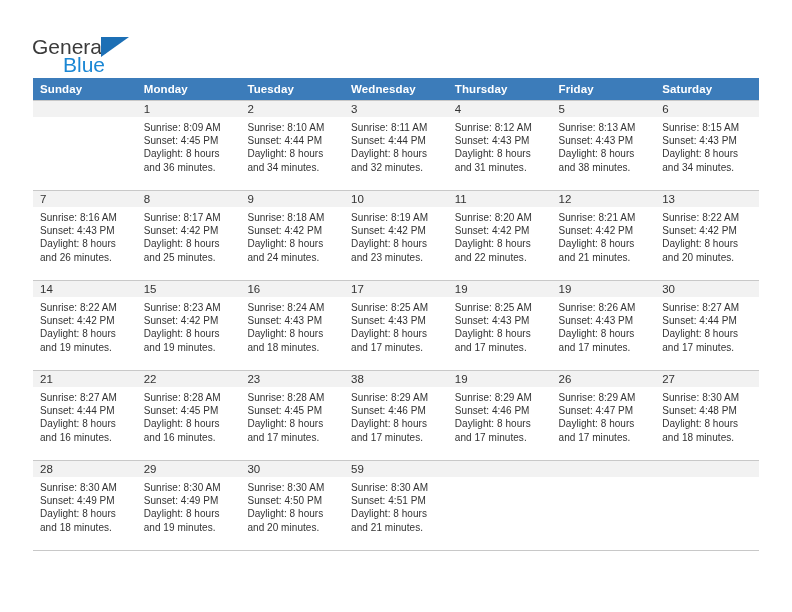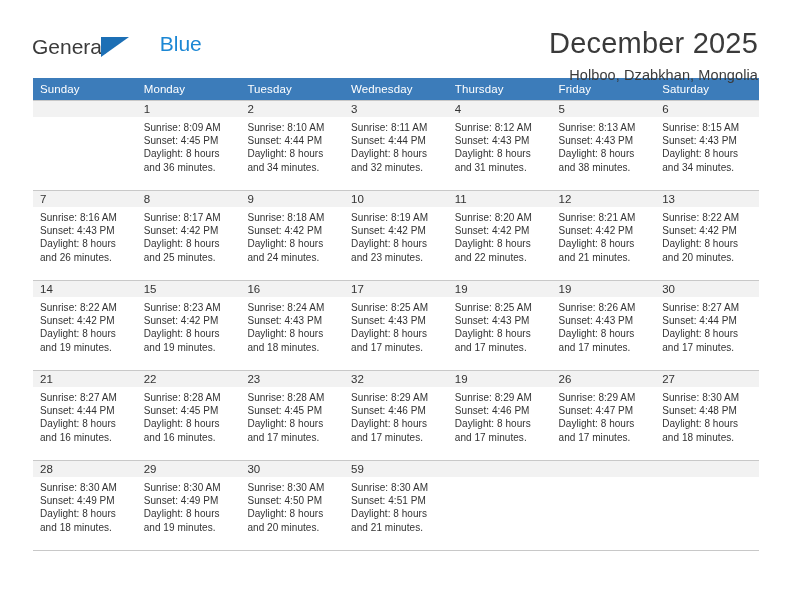--- a/index.html
+++ b/index.html
@@ -23,21 +23,21 @@
   .header {
     display: flex;
     align-items: flex-start;
     justify-content: space-between;
     padding: 28px 34px 0 32px;
     height: 78px;
   }
 
   .brand {
     display: flex;
-    flex-direction: row;
+    flex-direction: column;
     align-items: flex-start;
     line-height: 1;
     padding-top: 8px;
   }
   .brand-row1 {
     display: flex;
     align-items: flex-start;
   }
   .brand-general {
     font-size: 21px;
@@ -84,21 +84,21 @@
   }
   table.calendar {
     width: 726px;
     border-collapse: collapse;
     table-layout: fixed;
   }
   table.calendar th {
     background: #3c7cba;
     color: #ffffff;
     font-size: 11.5px;
-    font-weight: normal;
+    font-weight: bold;
     text-align: left;
     padding: 5px 0 5px 7px;
     height: 22px;
     letter-spacing: 0.1px;
   }
   table.calendar td {
     vertical-align: top;
     padding: 0;
     width: 103.7px;
     height: 90px;
@@ -142,24 +142,20 @@
   <div class="header">
 
     <div class="brand">
       <div class="brand-row1">
         <span class="brand-general">General</span>
         <span class="brand-triangle"></span>
       </div>
       <span class="brand-blue">Blue</span>
     </div>
 
-    <div class="title-block">
-      <div class="cal-title">December 2025</div>
-      <div class="cal-subtitle">Holboo, Dzabkhan, Mongolia</div>
-    </div>
 
   </div>
 
   <div class="cal-wrap">
     <table class="calendar">
       <thead>
         <tr id="weekday-head-row">
             <th>Sunday</th>
             <th>Monday</th>
             <th>Tuesday</th>
@@ -382,21 +378,21 @@
             <td>
               <div class="daynum-band">23</div>
               <div class="cell-body">
                 <div>Sunrise: 8:28 AM</div>
                 <div>Sunset: 4:45 PM</div>
                 <div>Daylight: 8 hours</div>
                 <div>and 17 minutes.</div>
               </div>
             </td>
             <td>
-              <div class="daynum-band">32</div>
+              <div class="daynum-band">38</div>
               <div class="cell-body">
                 <div>Sunrise: 8:29 AM</div>
                 <div>Sunset: 4:46 PM</div>
                 <div>Daylight: 8 hours</div>
                 <div>and 17 minutes.</div>
               </div>
             </td>
             <td>
               <div class="daynum-band">19</div>
               <div class="cell-body">

